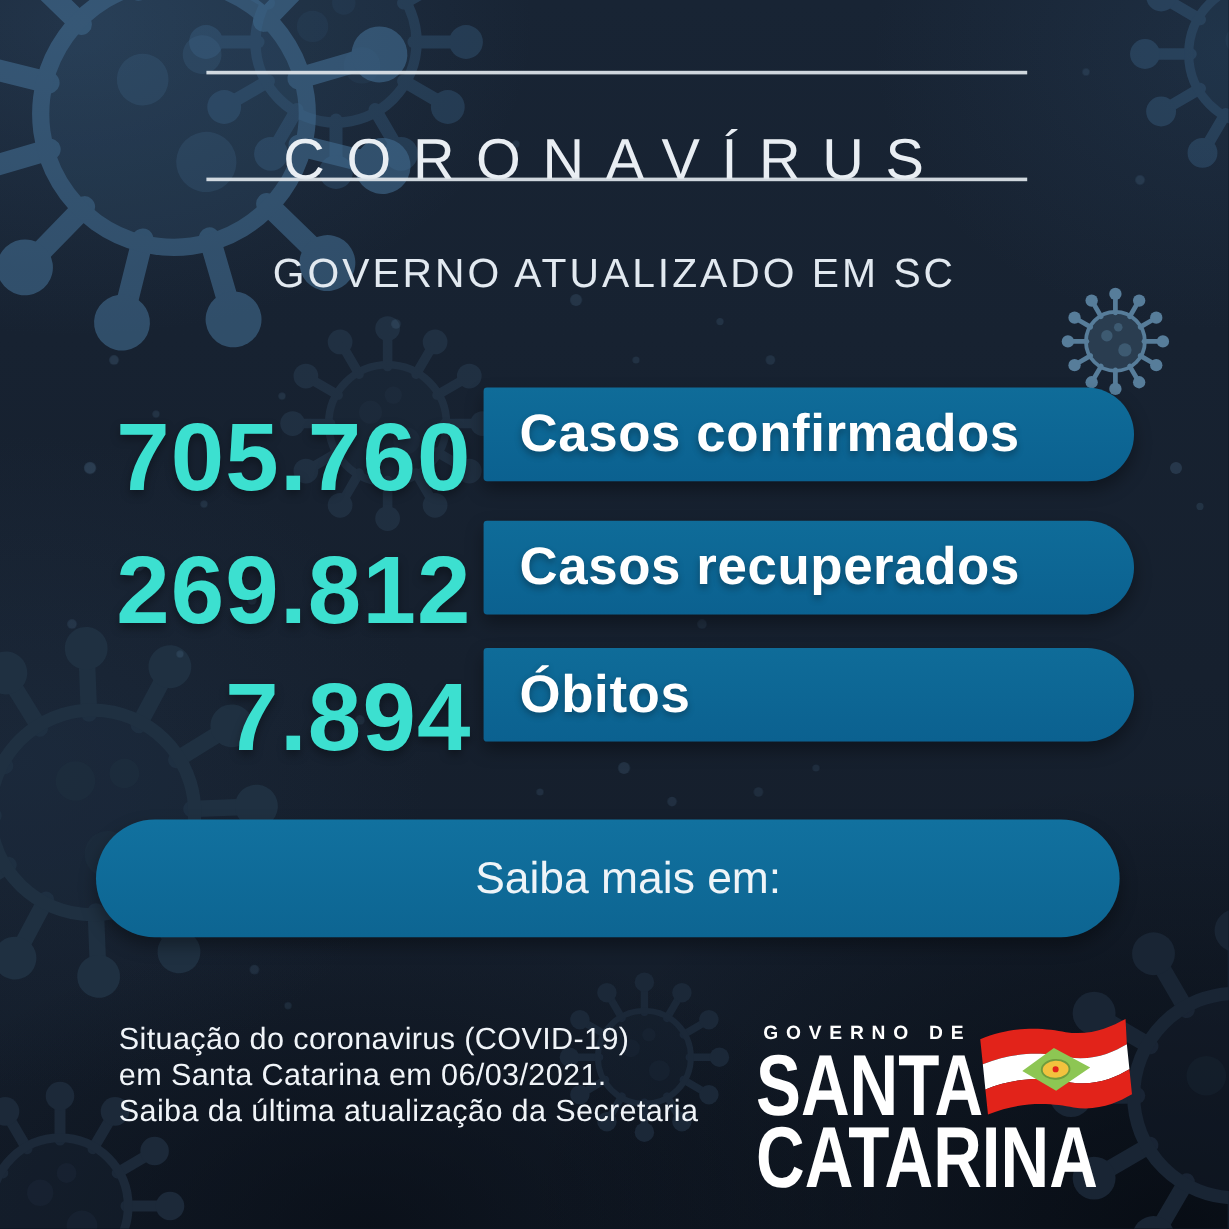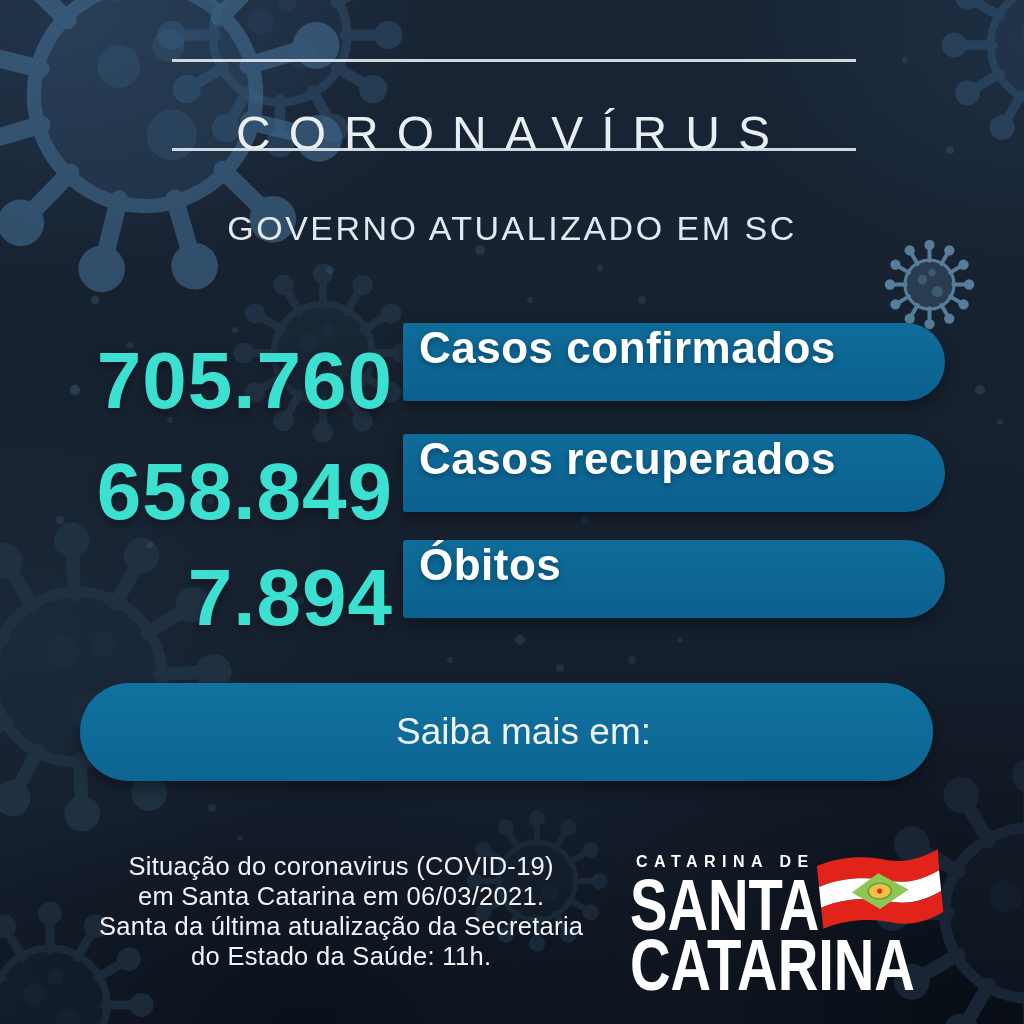--- a/index.html
+++ b/index.html
@@ -34,40 +34,40 @@
   .stat-row.r2{top:423px;}
   .stat-row.r3{top:529px;}
   .stat-value{
     width:393px;text-align:right;color:#3ce0d0;font-size:80px;font-weight:bold;
     letter-spacing:1px;text-shadow:0 4px 8px rgba(0,0,0,.35);line-height:100px;margin-top:37px;
   }
   .stat-bar{
     position:absolute;left:403px;width:542px;height:78px;
     background:linear-gradient(180deg,#0f6c99,#0b6190);
     border-radius:4px 54px 54px 4px;
-    display:flex;padding-left:16px;box-sizing:border-box;
+    display:flex;align-items:center;padding-left:30px;box-sizing:border-box;
     box-shadow:0 7px 14px rgba(0,0,0,.35);
   }
   .stat-label{
     color:#ffffff;font-size:44px;font-weight:bold;letter-spacing:.5px;
     text-shadow:0 3px 6px rgba(0,0,0,.3);
   }
   
   .info-pill{
     position:absolute;left:80px;top:683px;width:853px;height:98px;border-radius:50px;
     background:linear-gradient(180deg,#11719f,#0d6592);
     display:flex;align-items:center;justify-content:center;
     box-shadow:0 7px 14px rgba(0,0,0,.35);
   }
   .pill-prefix{color:#eef4f8;font-size:37px;font-weight:400;margin-right:14px;margin-left:48px;}
   .pill-url{color:#ffffff;font-size:38px;font-weight:bold;letter-spacing:.5px;
     text-shadow:0 3px 5px rgba(0,0,0,.3);}
   
   .note{position:absolute;left:99px;top:851px;color:#f0f4f8;font-size:25.5px;line-height:30px;
-    letter-spacing:.3px;text-align:center;}
+    letter-spacing:.3px;}
   
   .gov-logo{position:absolute;left:630px;top:843px;width:330px;height:160px;color:#fff;}
   .gov-top{font-size:16px;font-weight:bold;letter-spacing:6.5px;margin:10px 0 0 6px;}
   .gov-santa,.gov-catarina{
     font-size:72px;font-weight:bold;line-height:56px;letter-spacing:0;
     transform:scaleX(.78);transform-origin:left center;white-space:nowrap;
   }
   .gov-santa{margin-top:6px;}
   .gov-catarina{margin-top:4px;}
   .gov-flag{position:absolute;left:183px;top:3px;width:132px;height:84px;transform:rotate(-3deg);}
@@ -167,46 +167,45 @@
   <h2 class="subtitle">GOVERNO ATUALIZADO EM SC</h2>
 
   <div class="stat-row r1">
     <div class="stat-value">705.760</div>
     <div class="stat-bar">
       <span class="stat-label">Casos confirmados</span>
     </div>
   </div>
 
   <div class="stat-row r2">
-    <div class="stat-value">658.849</div>
+    <div class="stat-value">269.812</div>
     <div class="stat-bar">
       <span class="stat-label">Casos recuperados</span>
     </div>
   </div>
 
   <div class="stat-row r3">
     <div class="stat-value">7.894</div>
     <div class="stat-bar">
       <span class="stat-label">Óbitos</span>
     </div>
   </div>
 
   <div class="info-pill">
     <span class="pill-prefix">Saiba mais em:</span>
   </div>
 
   <div class="note">
     <div>Situação do coronavirus (COVID-19)</div>
     <div>em Santa Catarina em 06/03/2021.</div>
-    <div>Santa da última atualização da Secretaria</div>
-    <div>do Estado da Saúde: 11h.</div>
+    <div>Saiba da última atualização da Secretaria</div>
   </div>
 
   <div class="gov-logo">
-    <div class="gov-top">CATARINA DE</div>
+    <div class="gov-top">GOVERNO DE</div>
     <div class="gov-santa">SANTA</div>
     <div class="gov-catarina">CATARINA</div>
     <svg class="gov-flag" viewBox="0 0 120 80">
       <path d="M2,16 C30,6 55,10 70,14 C90,18 105,12 118,6 L118,26 C106,32 91,38 71,34 C56,30 31,26 3,36 Z" fill="#e2231a"></path>
       <path d="M3,36 C31,26 56,30 71,34 C91,38 106,32 118,26 L119,46 C107,52 92,58 72,54 C57,50 32,46 4,56 Z" fill="#ffffff"></path>
       <path d="M4,56 C32,46 57,50 72,54 C92,58 107,52 119,46 L120,66 C108,72 93,78 73,74 C58,70 33,66 5,76 Z" fill="#e2231a"></path>
       <path d="M60,26 L88,43 L60,60 L34,43 Z" fill="#8dc653"></path>
       <ellipse cx="60.5" cy="43" rx="11" ry="7.5" fill="#f2c23e" stroke="#6f9c3d" stroke-width="1.5"></ellipse>
       <circle cx="60.5" cy="43" r="2.4" fill="#e2231a"></circle>
     </svg>

